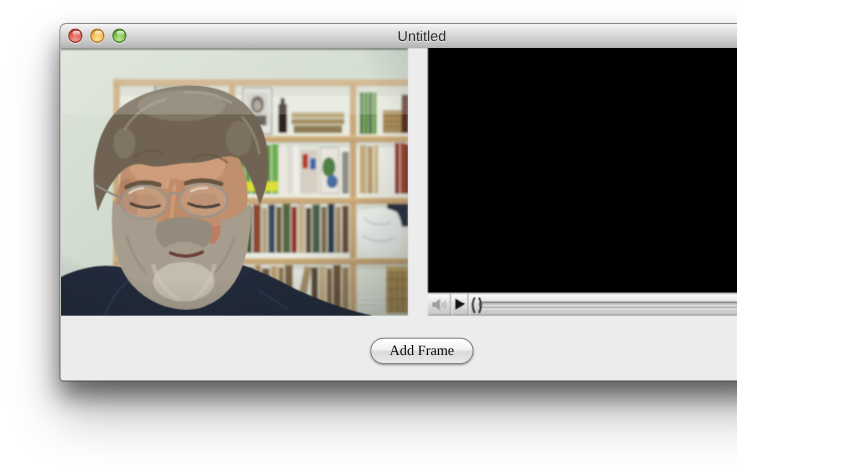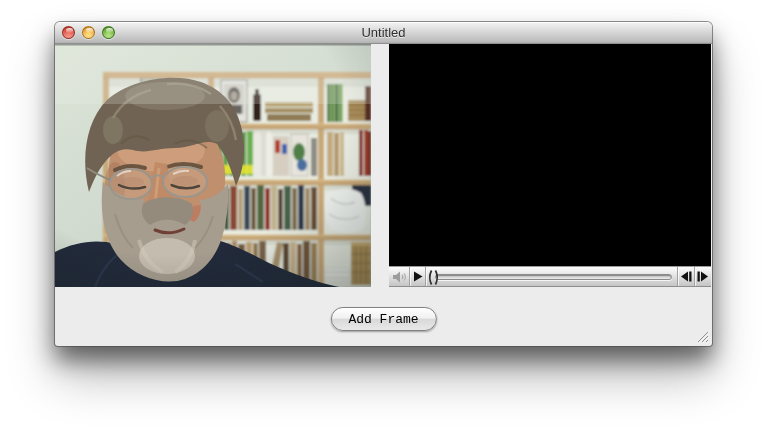--- a/index.html
+++ b/index.html
@@ -1,18 +1,18 @@
 <!DOCTYPE html>
 <html><head>
 <meta charset="utf-8">
 <style>
   * { margin:0; padding:0; box-sizing:border-box; }
   html,body { background:#ffffff; }
   body { font-family:"Liberation Sans","DejaVu Sans",sans-serif; }
-  .screen { position:relative; width:768px; height:430px; background:#ffffff; overflow:hidden; }
+  .screen { position:relative; width:670px; height:430px; background:#ffffff; overflow:hidden; }
 
   
   .window {
     position:absolute; left:55px; top:22px; width:657px; height:324px;
     background:#ececec; border-radius:5px 5px 3px 3px;
     box-shadow: 0 0 0 1px rgba(70,70,70,.6),
                 0 14px 22px rgba(0,0,0,.50),
                 0 30px 48px rgba(0,0,0,.28);
   }
   .titlebar {
@@ -61,21 +61,21 @@
   .qt-playhead { position:absolute; left:1px; top:2px; }
   .qt-step { width:16px; }
 
   
   .aqua-button {
     position:absolute; left:50%; top:285px; transform:translateX(-50%);
     height:24px; padding:0 17px; border-radius:12px;
     background:linear-gradient(#ffffff, #f1f1f1 45%, #d9d9d9 52%, #e9e9e9);
     border:1px solid #818181;
     box-shadow: inset 0 1px 1px rgba(255,255,255,.9), 0 1px 2px rgba(0,0,0,.35);
-    font-size:13px; color:#000; font-family:Liberation Mono, monospace;
+    font-size:13px; color:#000; font-family:Liberation Serif, serif;
     cursor:default; white-space:nowrap;
   }
   .resize-grip { position:absolute; right:3px; bottom:3px; width:13px; height:13px; }
 </style>
 </head>
 <body>
 
 <div class="screen">
   <div class="window">
 

